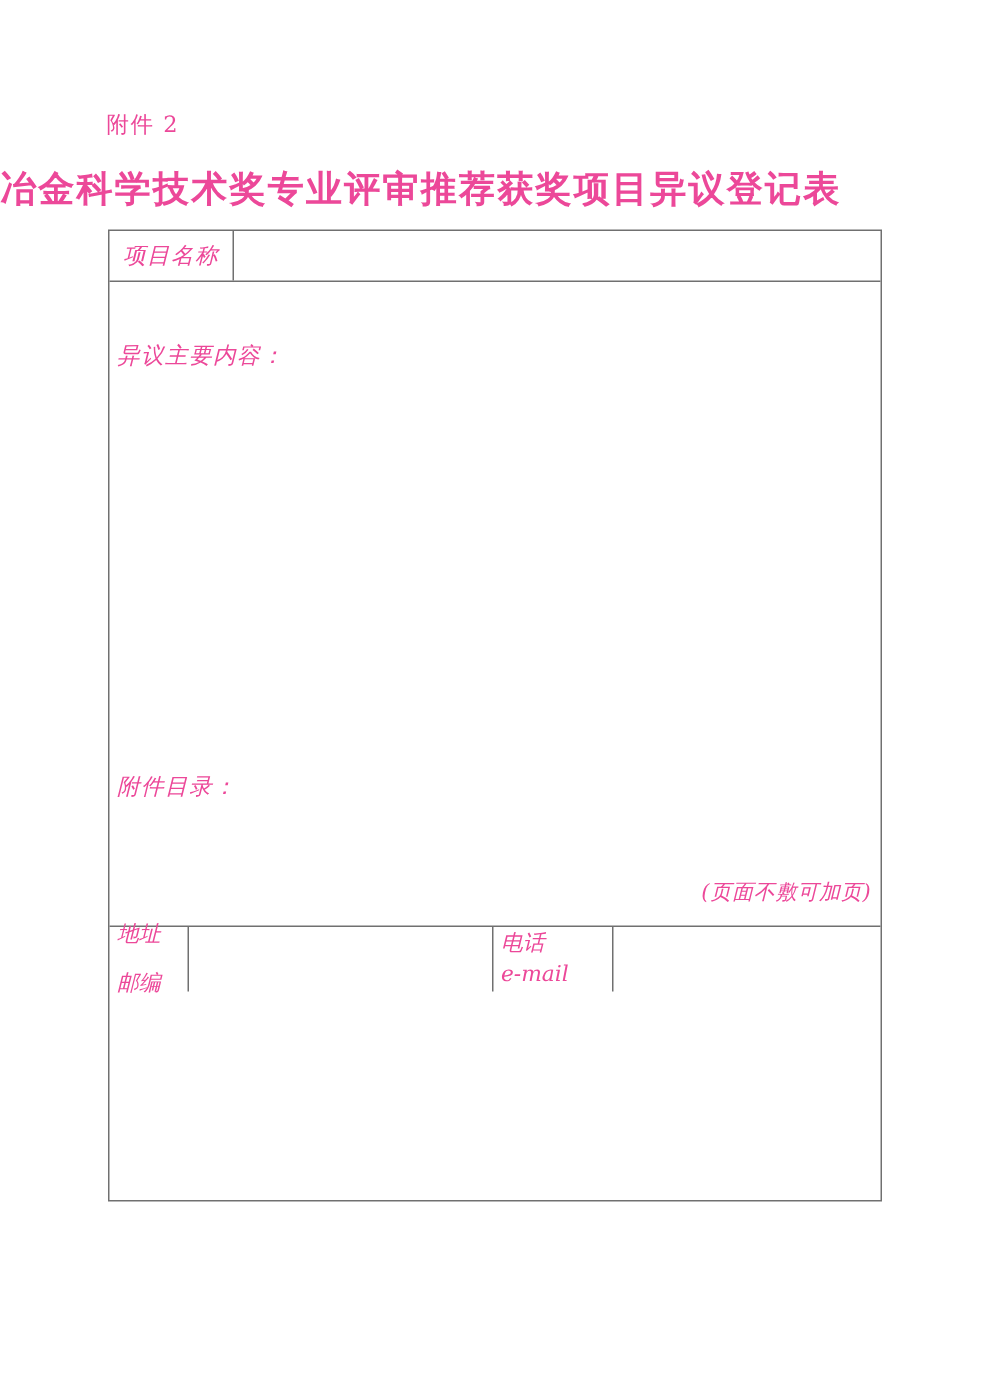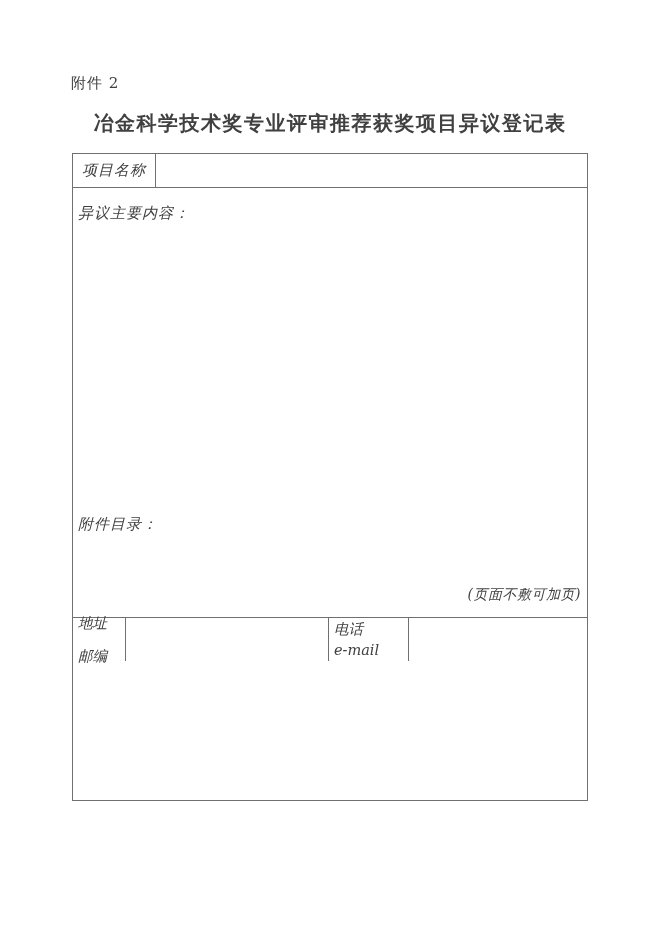--- a/index.html
+++ b/index.html
@@ -3,37 +3,37 @@
 <meta charset="utf-8">
 <style>
   * { margin: 0; padding: 0; box-sizing: border-box; }
   html, body { background: #ffffff; }
   .page {
     position: relative;
     width: 660px;
     height: 933px;
     background: #ffffff;
     font-family: "DejaVu Serif", "Liberation Serif", serif;
-    color: #404040;
+    color: #ec4899;
     overflow: hidden;
   }
   .attachment-label {
     position: absolute;
     left: 71px;
     top: 74px;
     font-size: 15px;
     letter-spacing: 1px;
   }
   .doc-title {
     position: absolute;
     left: 0;
     right: 0;
     top: 110px;
-    text-align: center;
-    font-size: 20px;
+    text-align: left;
+    font-size: 24px;
     font-weight: bold;
     letter-spacing: 1.5px;
   }
   .form-table {
     position: absolute;
     left: 72px;
     top: 153px;
     width: 516px;
     height: 648px;
     border: 1px solid #707070;
@@ -59,21 +59,21 @@
   .value-cell { flex: 1 1 auto; }
   .grade-value-cell { width: 87px; flex: 0 0 87px; }
   .nature-cell {
     flex: 1 1 auto;
     display: flex;
     align-items: center;
     justify-content: center;
     letter-spacing: 1px;
   }
   .big-cell { position: relative; width: 100%; height: 100%; }
-  .main-content-label { position: absolute; left: 5px; top: 16px; letter-spacing: 1px; }
+  .main-content-label { position: absolute; left: 5px; top: 40px; letter-spacing: 1px; }
   .attachment-list-label { position: absolute; left: 5px; top: 295px; letter-spacing: 1px; margin-top: 32px; }
   .page-note { position: absolute; right: 6px; bottom: 13px; font-size: 14px; letter-spacing: 0.5px; }
   .objector-cell { position: relative; width: 100%; height: 100%; }
   .objector-label { position: absolute; left: 5px; top: 8px; letter-spacing: 1px; }
   .date-label { position: absolute; left: 348px; top: 78px; letter-spacing: 6px; }
   .contact-label-cell {
     flex: 0 0 auto;
     display: flex;
     flex-direction: column;
     justify-content: center;

